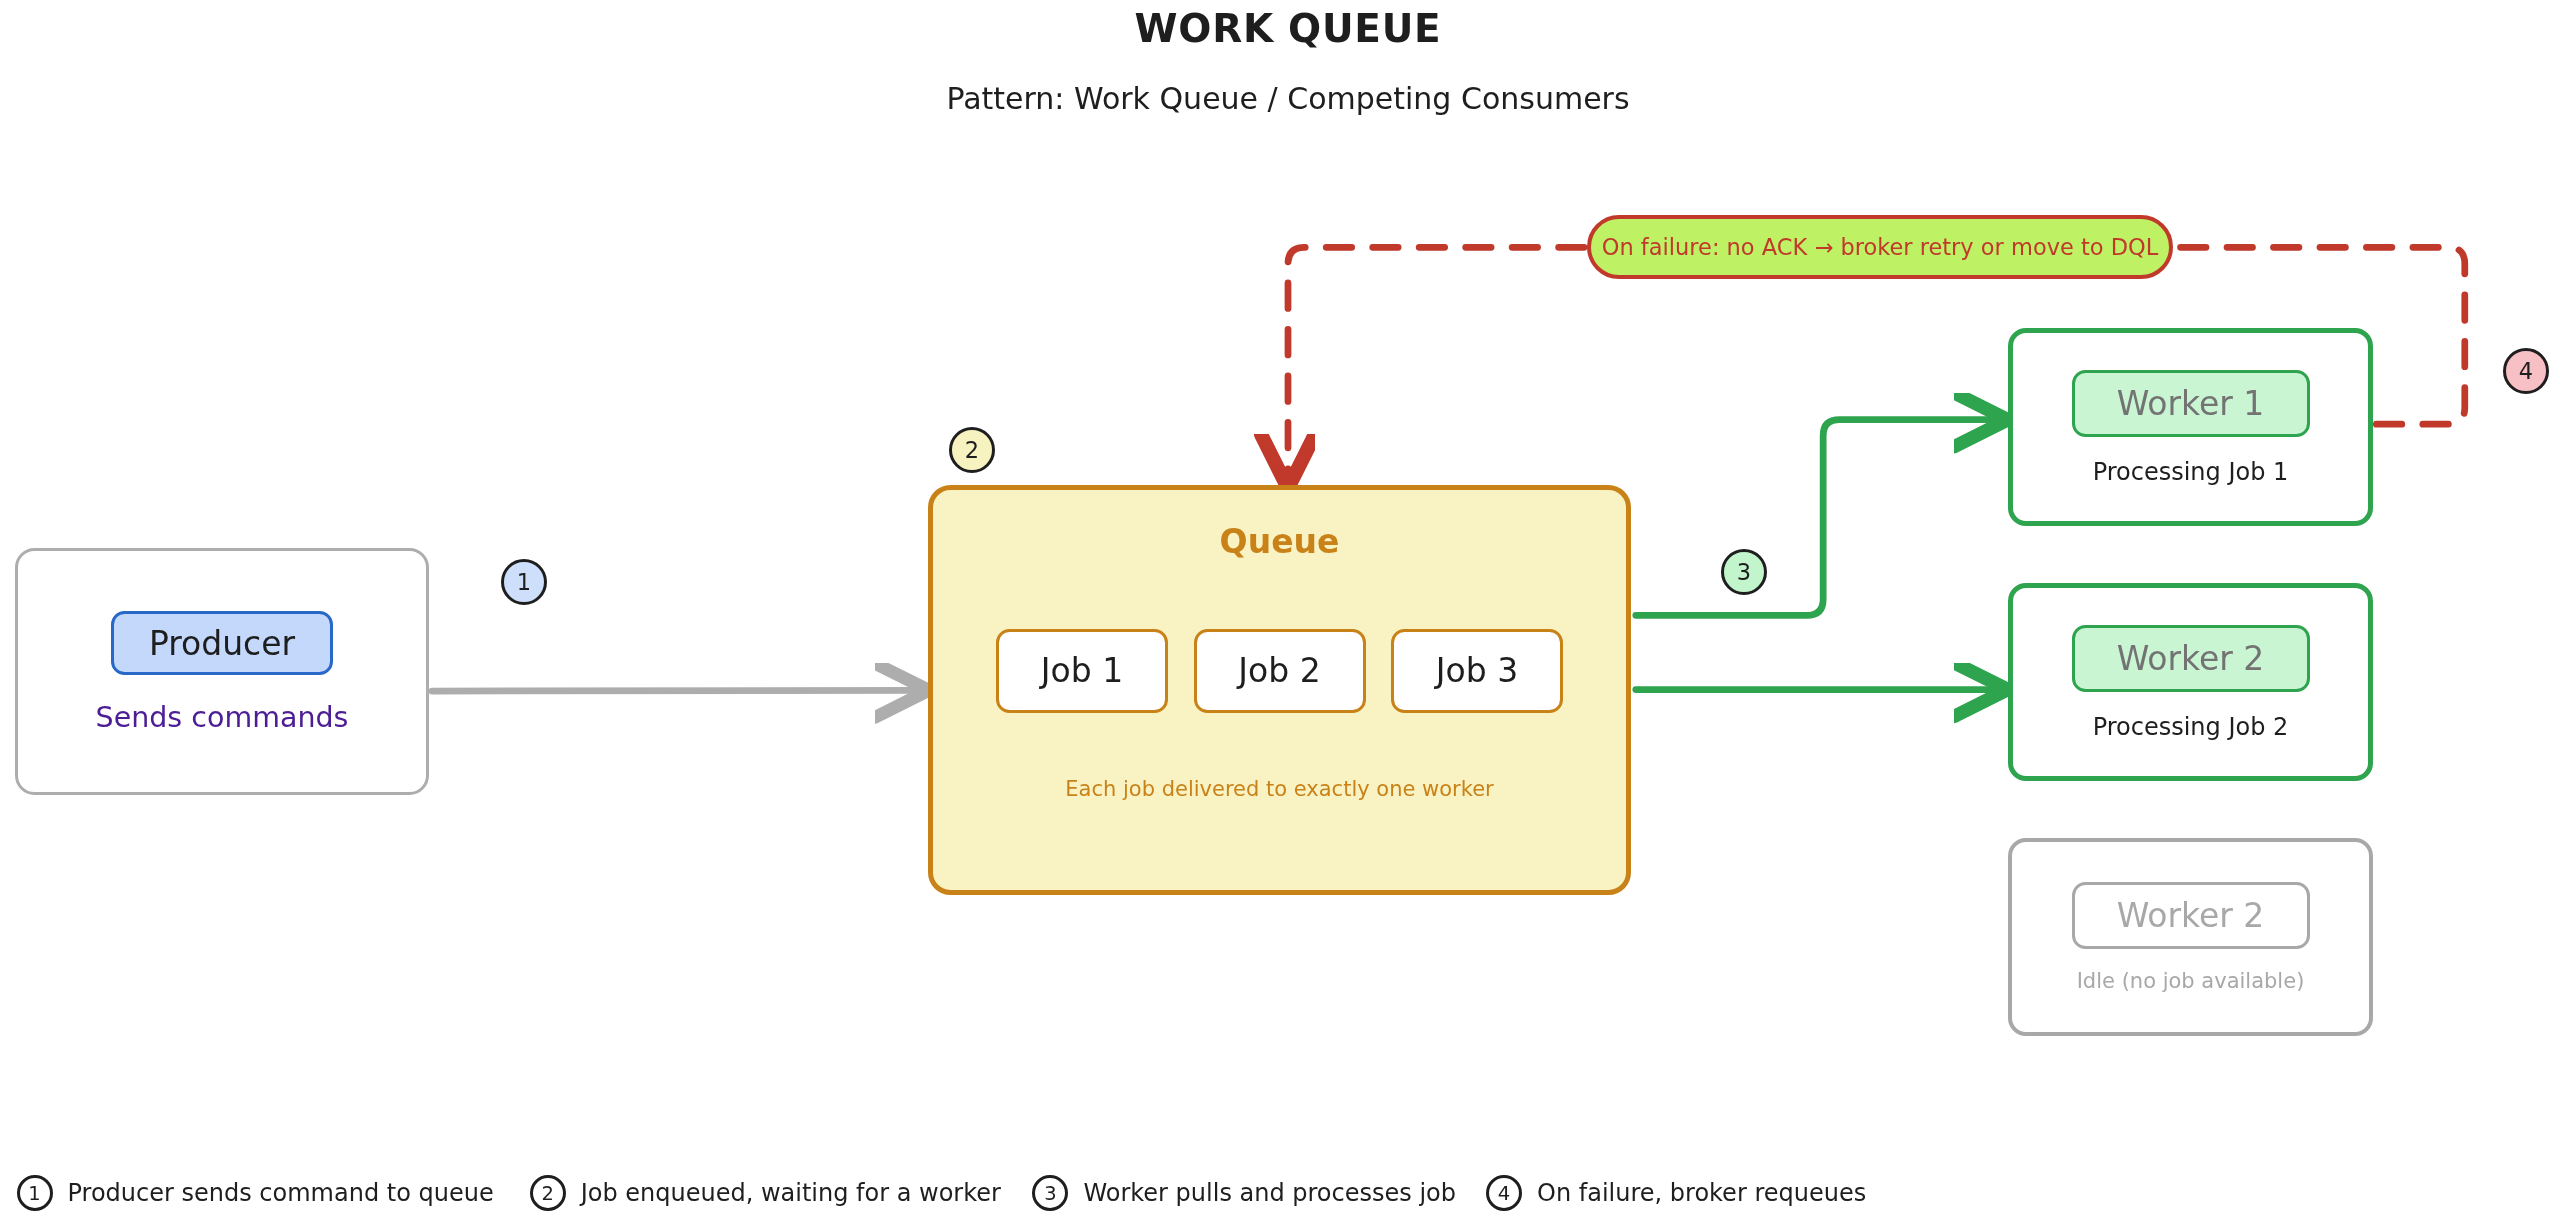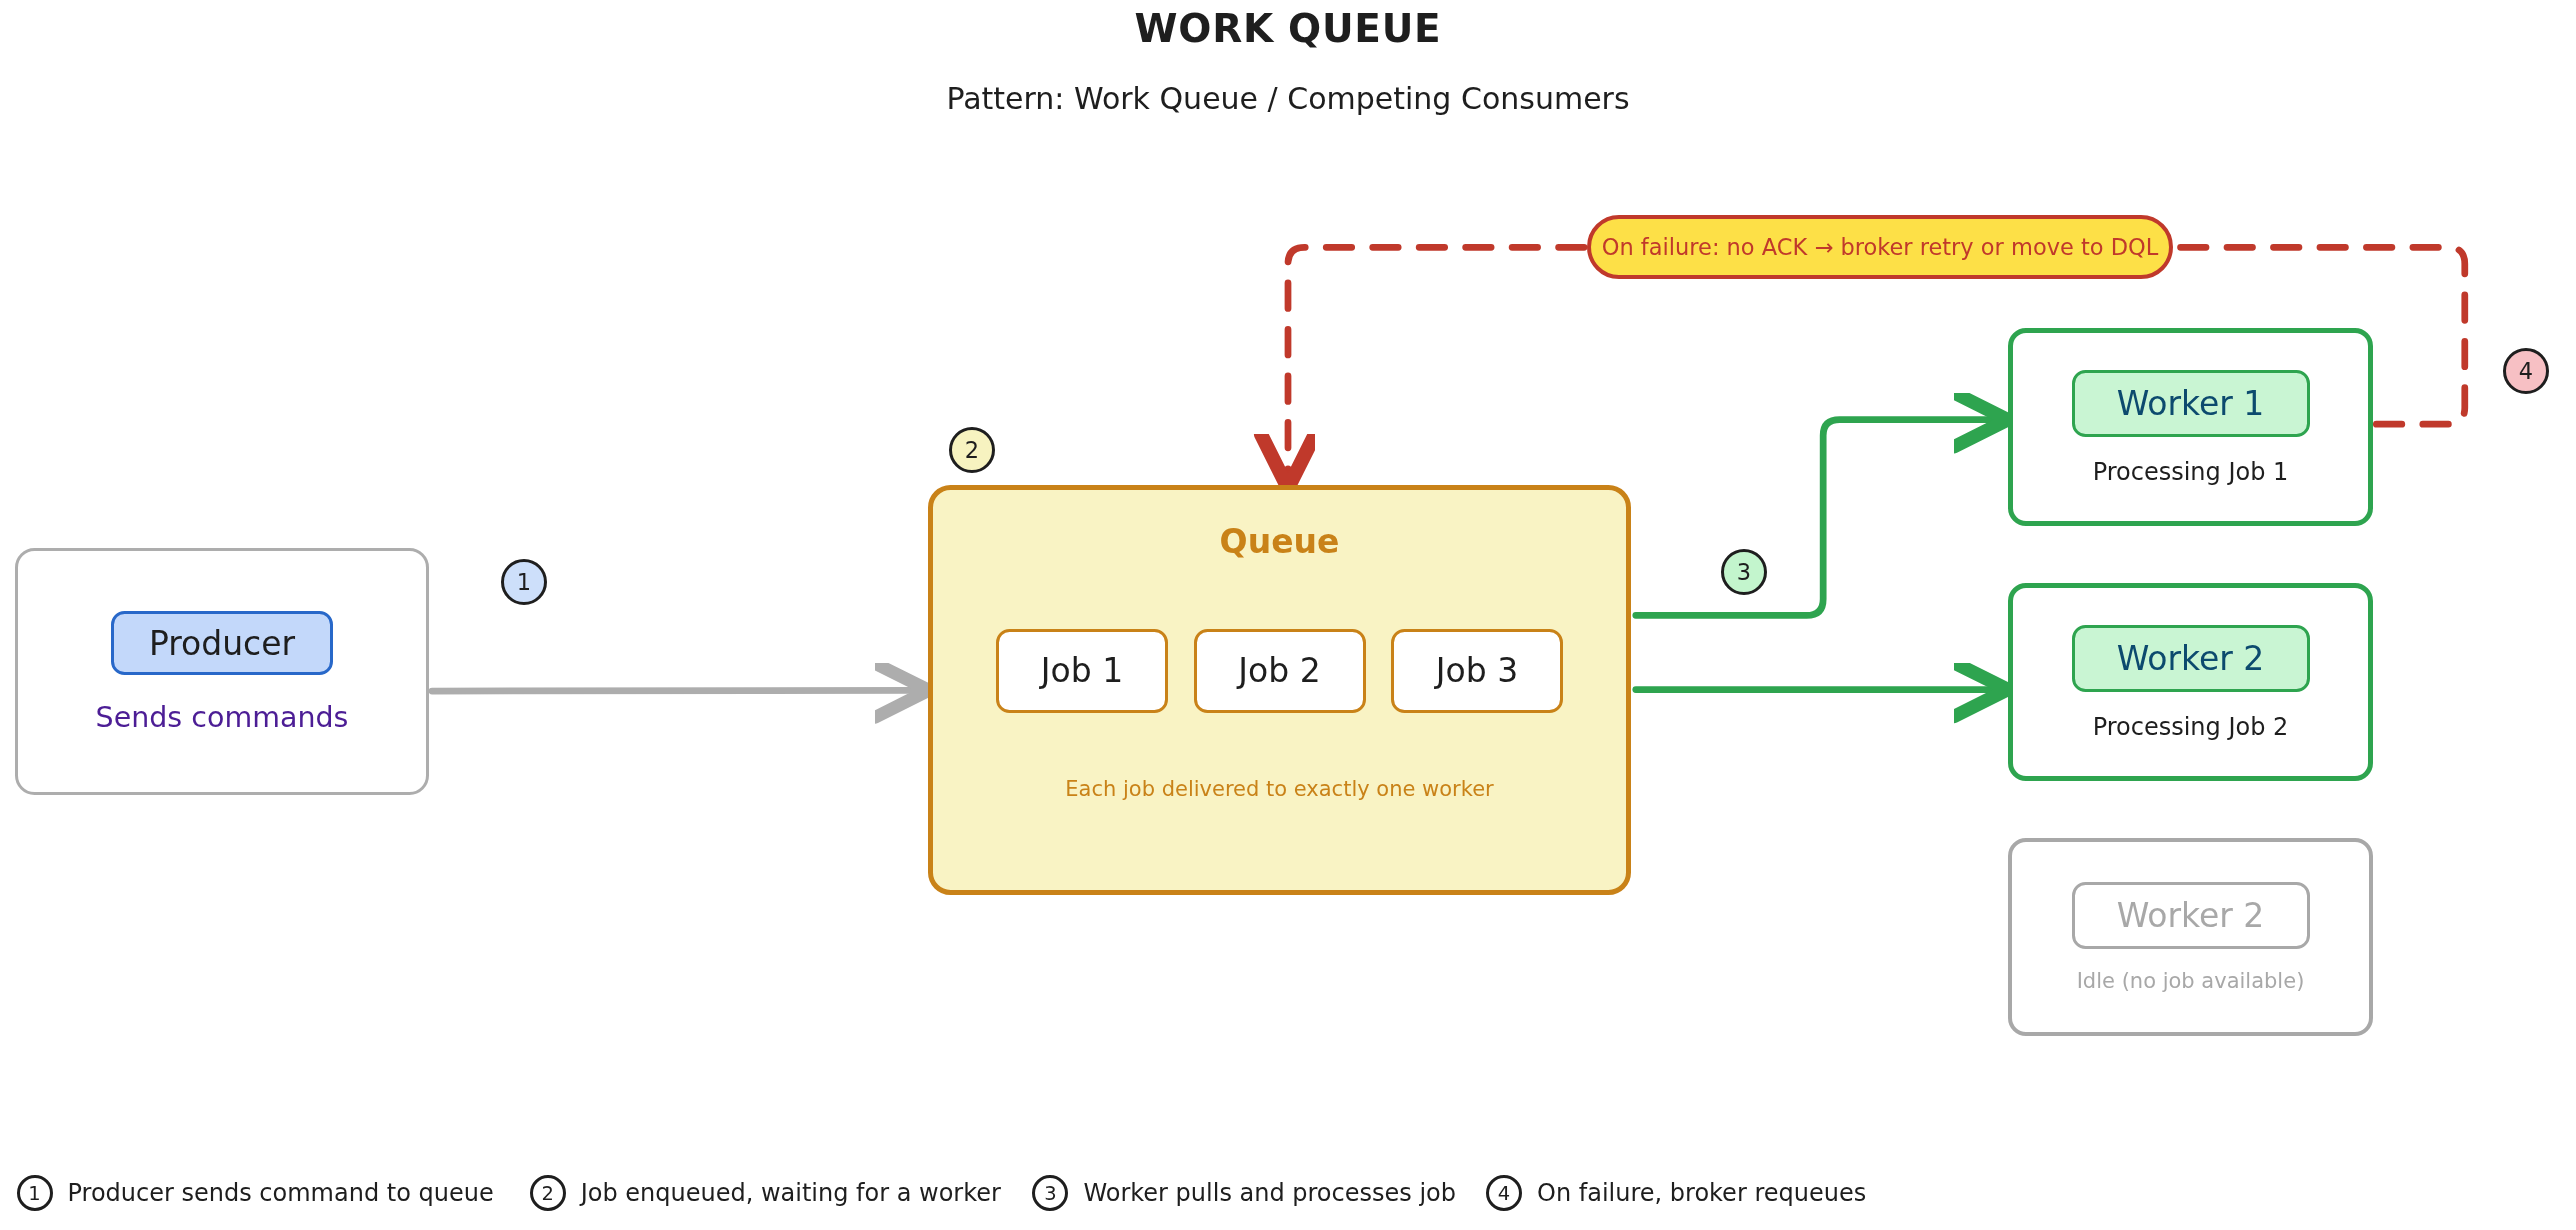--- a/index.html
+++ b/index.html
@@ -138,21 +138,21 @@
     left: 2008px; width: 365px; height: 198px;
     border: 5.2px solid #2ea44f;
     border-radius: 18px;
   }
   #worker-1-node { top: 328px; }
   #worker-2-node { top: 583px; }
   .worker-chip {
     width: 238px; height: 67px;
     background: #c9f5d3;
     border: 3.7px solid #2ea44f;
-    color: #0c4a6e;
+    color: #737373;
     margin-bottom: 22.5px;
   }
   .worker-sub { color: #1e1e1e; }
 
   
   #worker-idle-node {
     left: 2008px; top: 838px; width: 365px; height: 198px;
     border: 4.5px solid #a8a8a8;
     border-radius: 18px;
   }
@@ -166,21 +166,21 @@
   #worker-idle-sub { color: #a8a8a8; font-size: 21px; }
 
   
   #failure-note {
     position: absolute;
     left: 1587px; top: 215px;
     width: 586px; height: 64px;
     box-sizing: border-box;
     border: 4.5px solid #c0392b;
     border-radius: 33px;
-    background: #fde047;
+    background: #bef264;
     display: flex;
     align-items: center;
     justify-content: center;
     font-size: 22.5px;
     color: #c0392b;
   }
 
   
   .step-badge {
     position: absolute;

